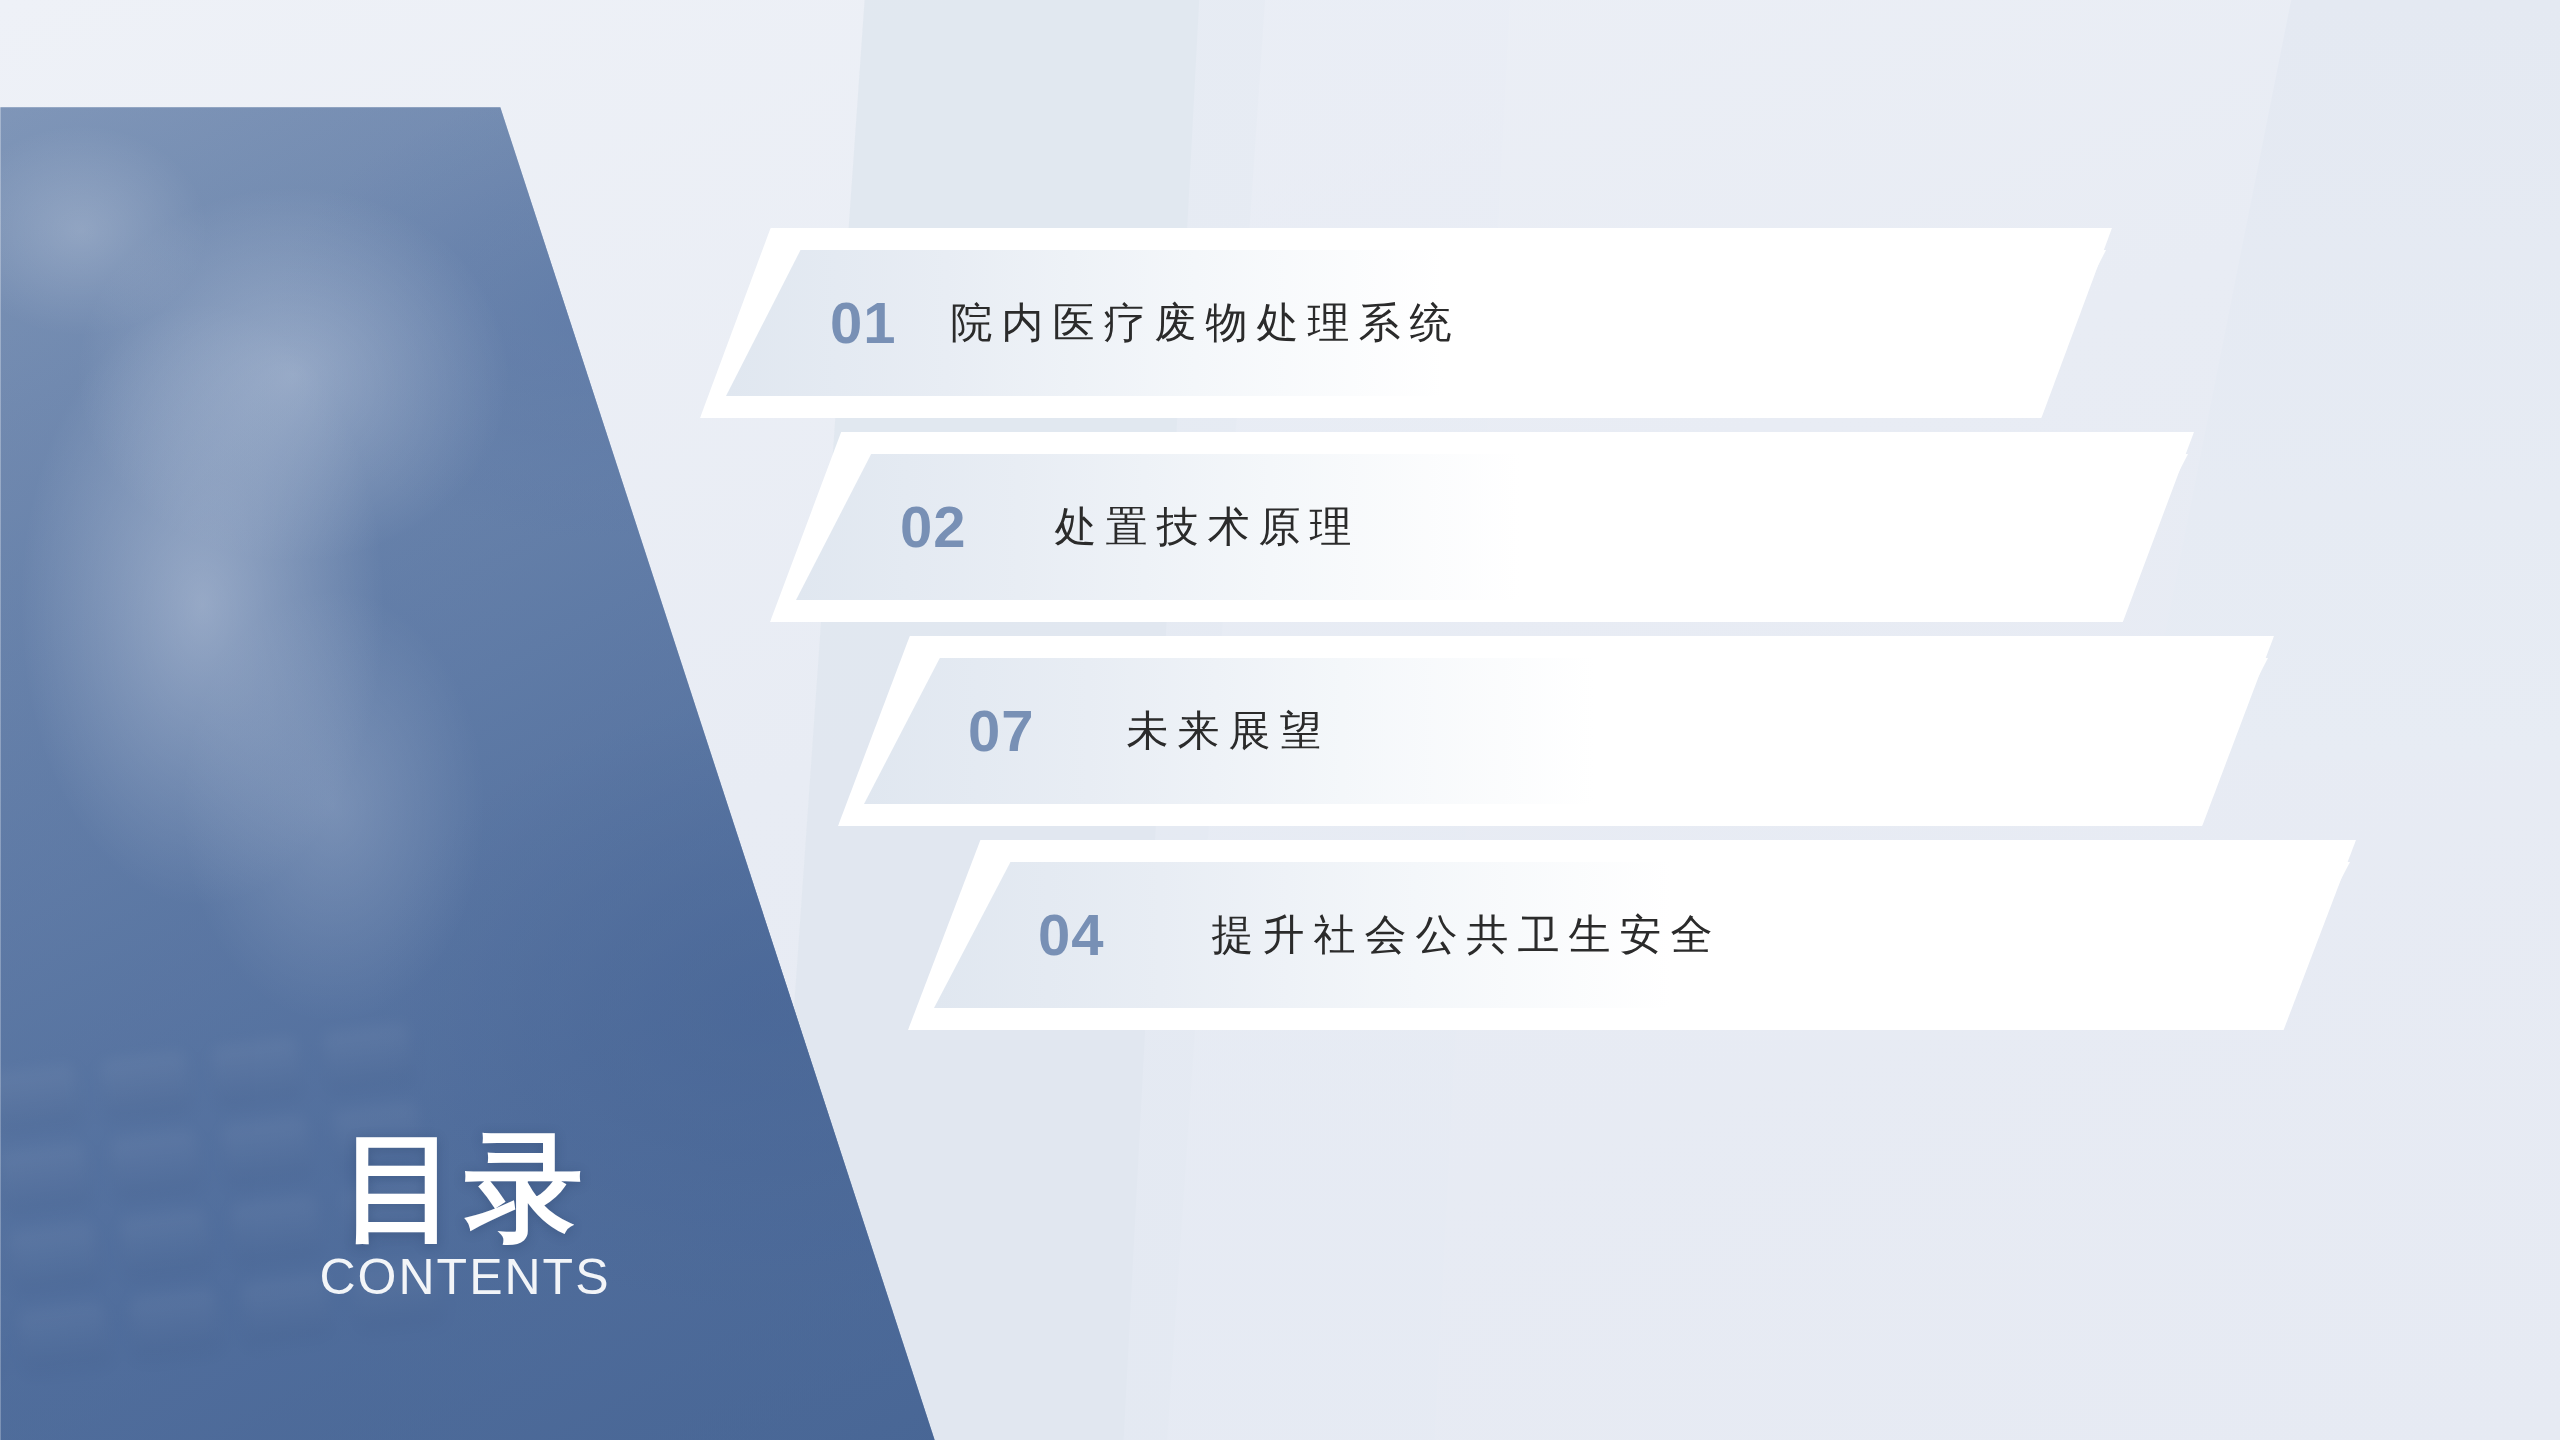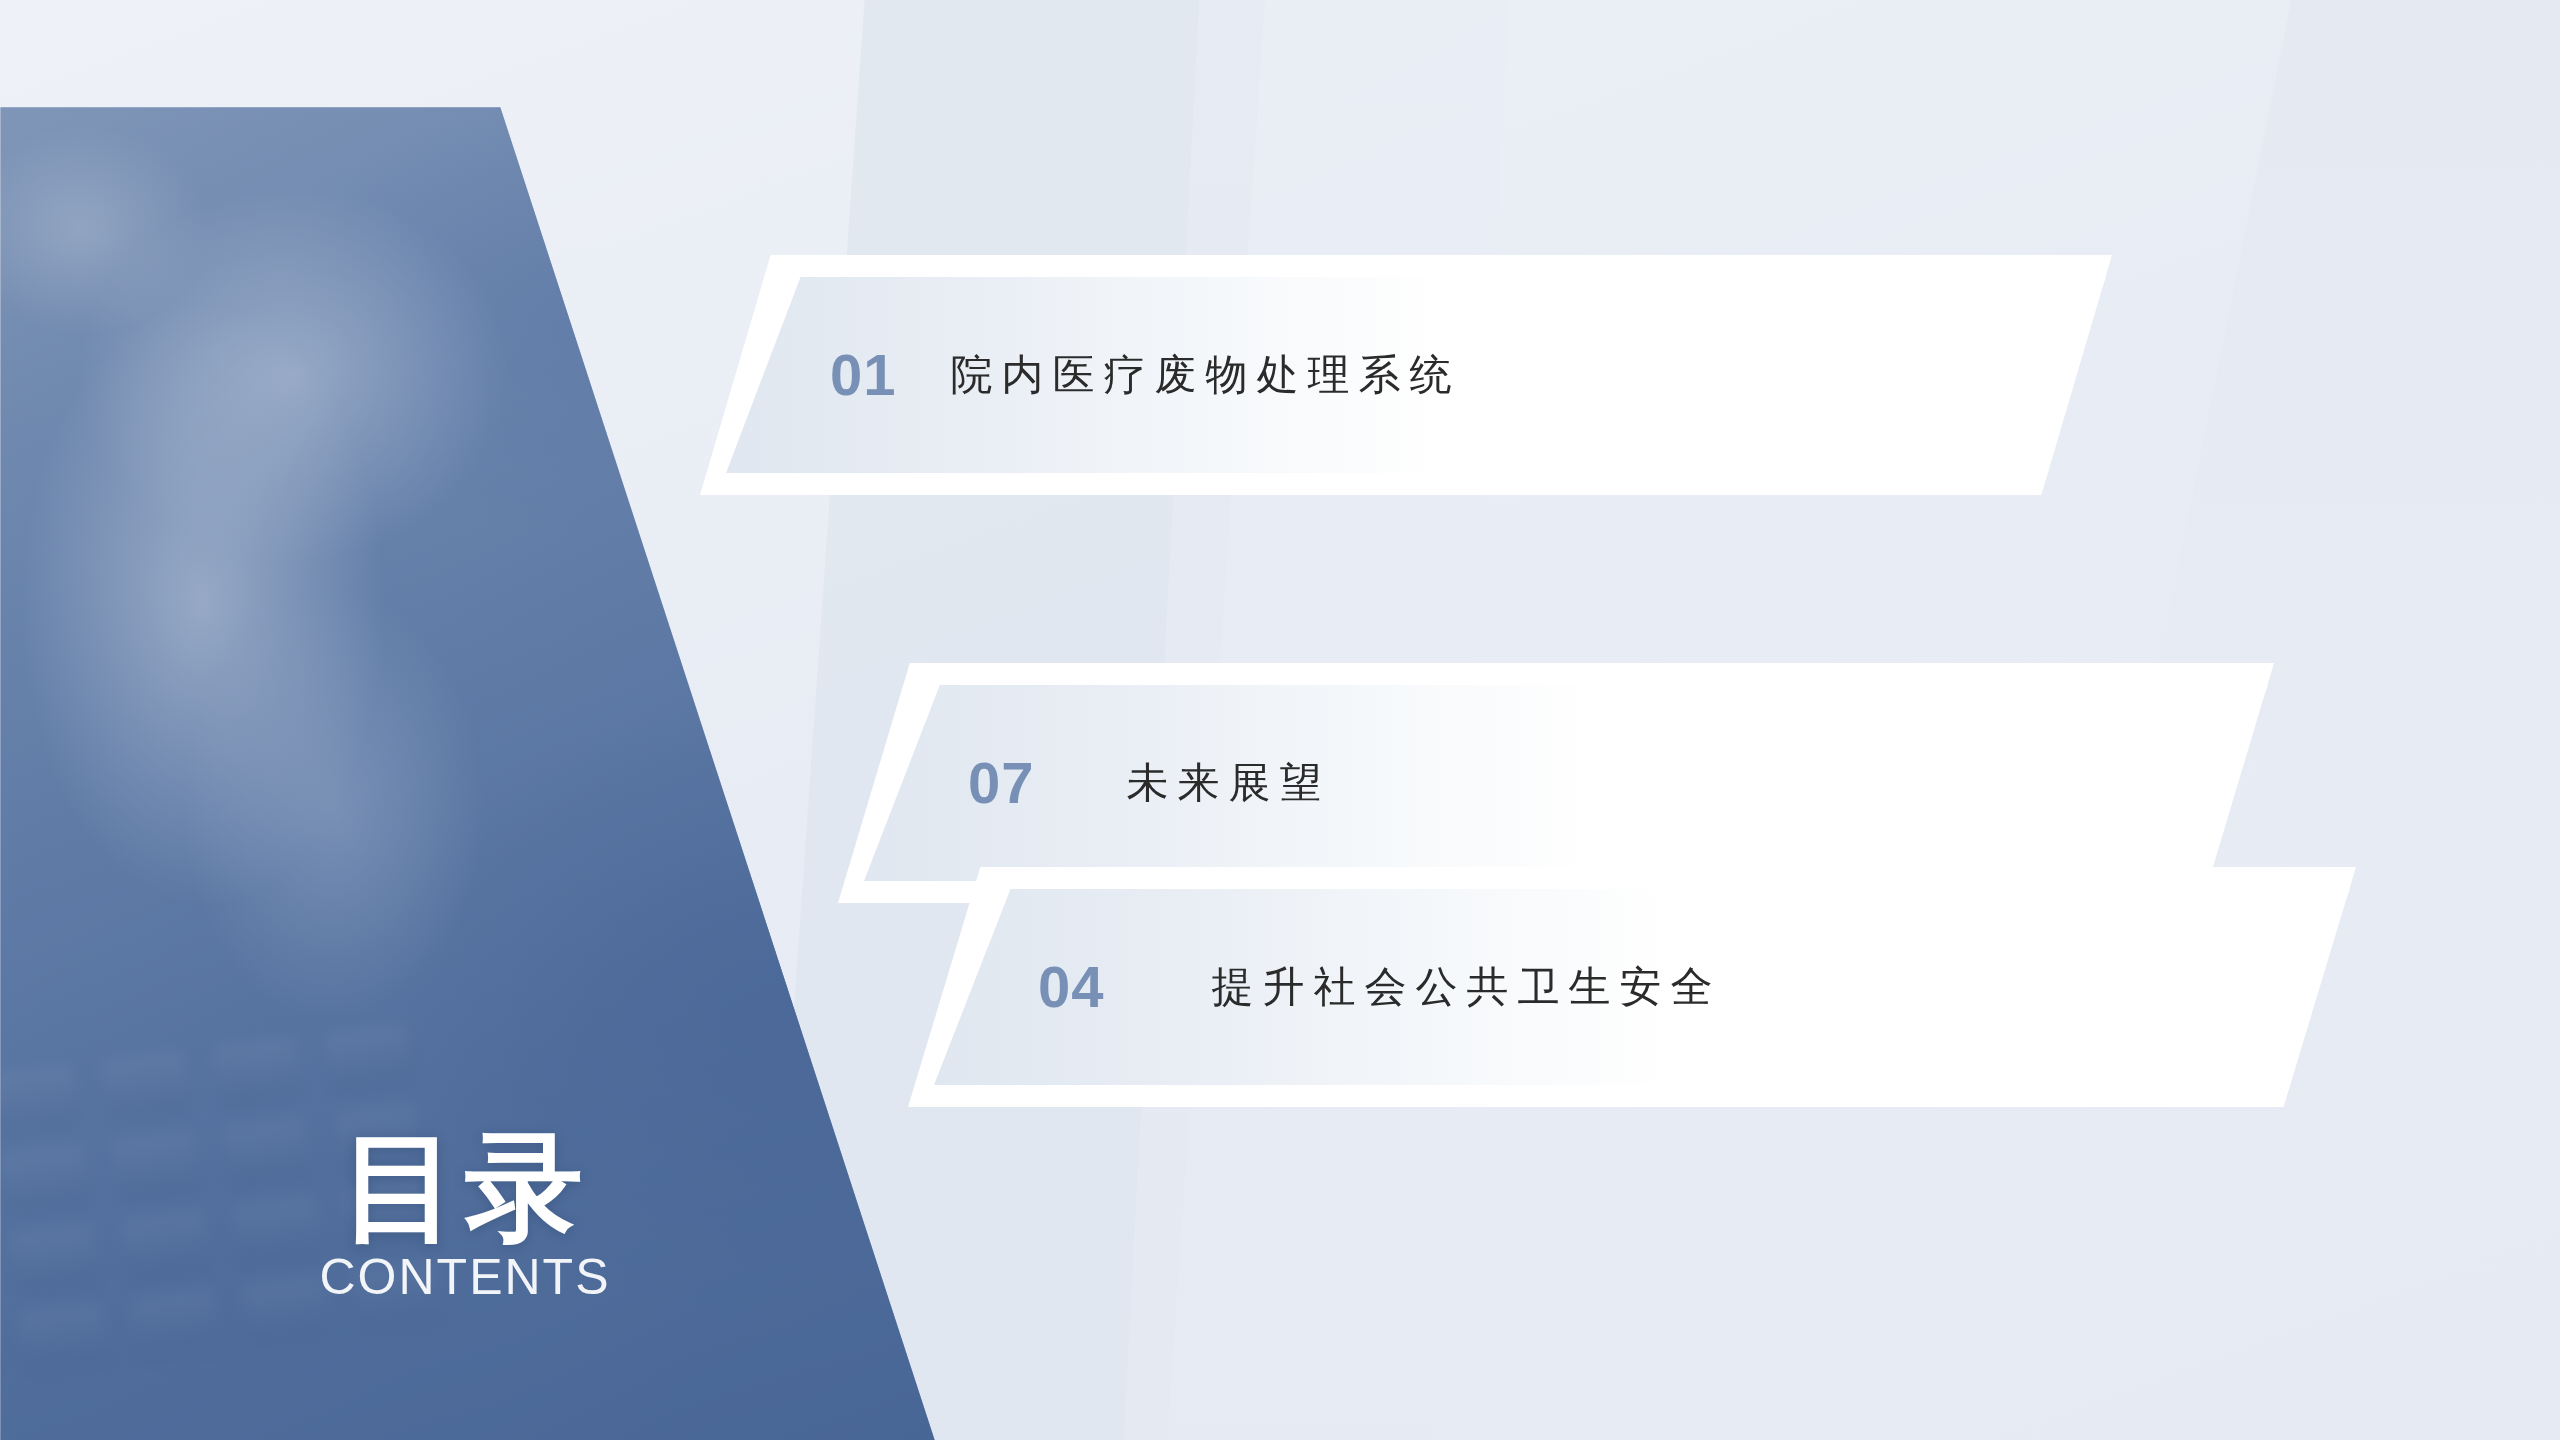--- a/index.html
+++ b/index.html
@@ -62,21 +62,21 @@
     color:#fff;font-size:118px;font-weight:700;letter-spacing:6px;line-height:1;
     margin:0 0 6px 0;text-shadow:0 2px 12px rgba(30,50,85,.28);
   }
   .en-title{
     color:rgba(255,255,255,.93);font-size:50px;letter-spacing:2px;
     line-height:1;margin:0;font-weight:400;
   }
 
   
   .bars{position:absolute;inset:0;}
-  .bar{position:absolute;height:240px;margin-top:27px;}
+  .bar{position:absolute;height:190px;}
   .bar-outer{
     position:absolute;inset:0;background:#ffffff;
     clip-path:polygon(var(--sk) 0, 100% 0, calc(100% - var(--sk)) 100%, 0 100%);
     box-shadow:0 3px 14px rgba(120,140,175,.13);
   }
   .bar-inner{
     position:absolute;top:22px;bottom:22px;left:26px;right:6px;
     background:linear-gradient(90deg,#e0e7f0 0%,#e8edf4 16%,#f4f7fa 34%,#ffffff 52%,#ffffff 100%);
     clip-path:polygon(var(--ski) 0, 100% 0, calc(100% - var(--ski)) 100%, 0 100%);
   }
@@ -146,20 +146,28 @@
 
     <div class="bar" style="top:228px;  left:700px;  width:1412px; --sk:5.0%;">
       <div class="bar-outer"></div>
       <div class="bar-inner" style="--ski:5.4%;"></div>
       <div class="bar-content" style="left:130px;">
         <span class="bar-num">01</span>
         <span class="bar-label" style="margin-left:54px;">院内医疗废物处理系统</span>
       </div>
     </div>
 
+    <div class="bar" style="top:432px;  left:770px;  width:1424px; --sk:5.0%;">
+      <div class="bar-outer"></div>
+      <div class="bar-inner" style="--ski:5.4%;"></div>
+      <div class="bar-content" style="left:130px;">
+        <span class="bar-num">02</span>
+        <span class="bar-label" style="margin-left:88px;">处置技术原理</span>
+      </div>
+    </div>
 
     <div class="bar" style="top:636px;  left:838px;  width:1436px; --sk:5.0%;">
       <div class="bar-outer"></div>
       <div class="bar-inner" style="--ski:5.4%;"></div>
       <div class="bar-content" style="left:130px;">
         <span class="bar-num">07</span>
         <span class="bar-label" style="margin-left:92px;">未来展望</span>
       </div>
     </div>
 

